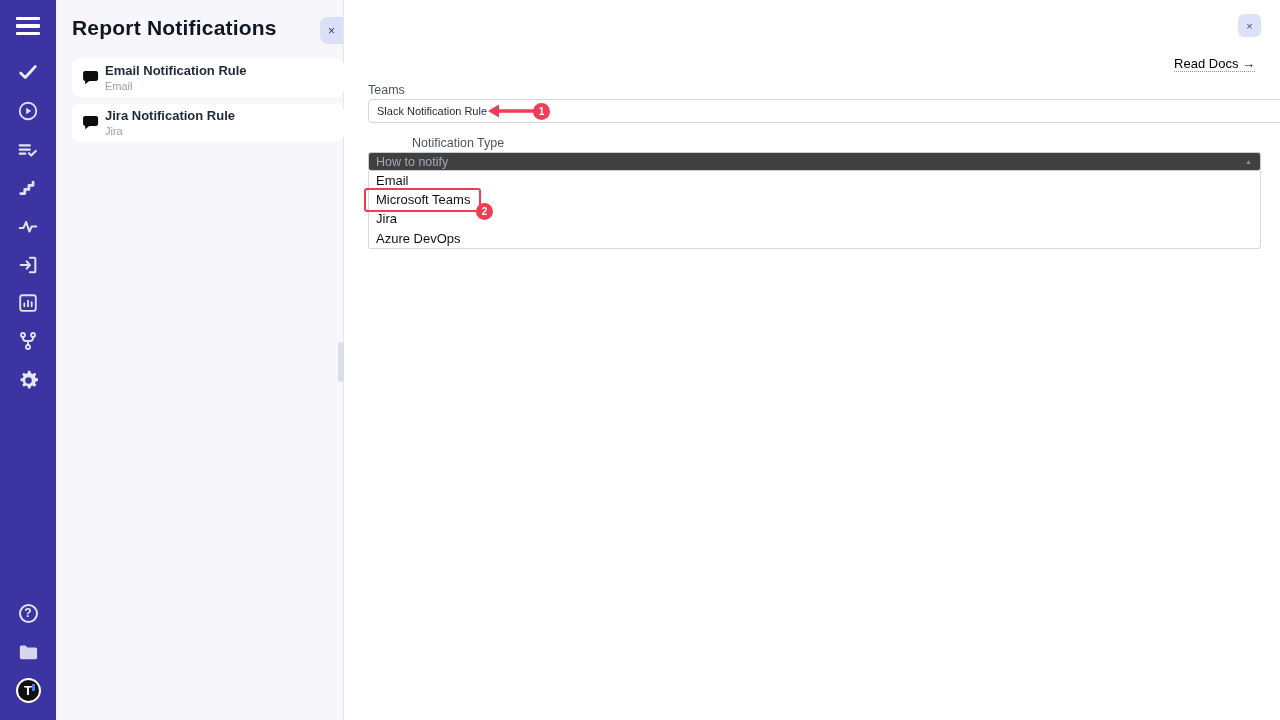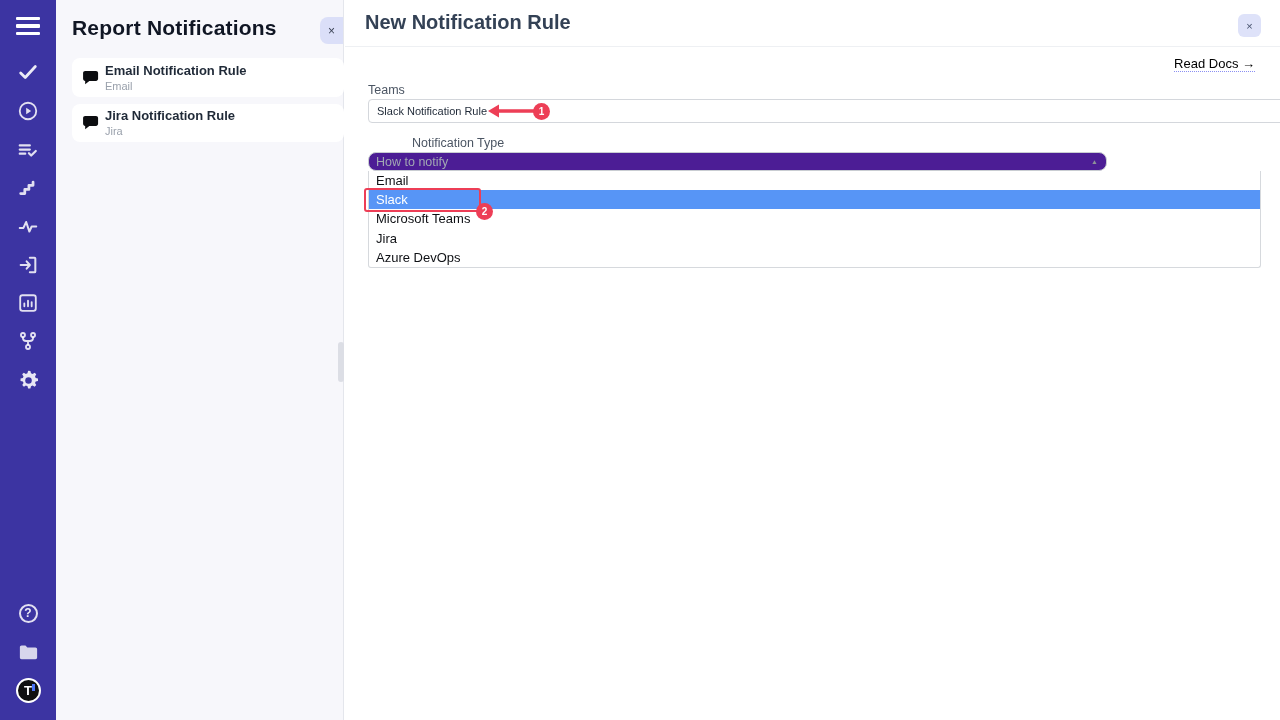--- a/index.html
+++ b/index.html
@@ -37,22 +37,22 @@
   .main-title { position:absolute; left:20px; top:11px; font-size:20px; font-weight:bold; color:#334155; }
   .main-close { position:absolute; right:19px; top:14px; width:23px; height:23px; background:#dee2f9; border-radius:6px;
     display:flex; align-items:center; justify-content:center; font-size:11px; color:#44506b; cursor:pointer; }
 
   .read-docs { position:absolute; top:56px; right:25px; font-size:13px; color:#000000; border-bottom:1px dotted #8b8ff2; cursor:pointer; text-decoration:none; }
 
   .field-label { position:absolute; left:23px; font-size:12.5px; color:#4b5563; }
   .title-input { position:absolute; left:23px; top:99px; width:927px; height:24px; border:1px solid #d4d7dc; border-radius:4px;
     font-family:"Liberation Sans", sans-serif; font-size:11px; color:#1f2937; padding:0 8px; outline:none; background:#fff; }
 
-  .select-box { position:absolute; left:23px; top:152px; width:739px; height:19px; border:1px solid #c9cdd2; border-radius:8px;
-    background:#4c1d95; display:flex; align-items:center; cursor:pointer; }
+  .select-box { position:absolute; left:23px; top:152px; width:893px; height:19px; border:1px solid #c9cdd2; border-radius:3px;
+    background:#404040; display:flex; align-items:center; cursor:pointer; }
   .select-placeholder { font-size:12.5px; color:#a2a8b3; padding-left:7px; flex:1; }
   .select-caret { font-size:7px; color:#8d9199; padding-right:8px; transform:scaleY(.9); }
 
   .option-list { position:absolute; left:23px; top:171px; width:893px; border:1px solid #d6d9dd; border-top:none;
     background:#fff; border-radius:0 0 3px 3px; }
   .option-row { height:19.2px; line-height:19.2px; font-size:13px; color:#0f1115; padding-left:7px; cursor:pointer; }
   .option-row.highlight { background:#5795f6; color:#fff; }
 
   
   .anno-arrow { position:absolute; left:138px; top:102px; width:60px; height:18px; pointer-events:none; }
@@ -167,23 +167,20 @@
     <div class="texts">
       <div class="rule-title">Jira Notification Rule</div>
       <div class="rule-sub">Jira</div>
     </div>
   </div>
 </aside>
 
 <div class="resize-handle"></div>
 
 <main class="main">
-  <header class="main-header">
-    <h2 class="main-title">New Notification Rule</h2>
-  </header>
   <div class="main-close">
     <span>×</span>
   </div>
 
   <a class="read-docs">Read Docs →</a>
 
   <label class="field-label" style="top:83px;">Teams</label>
   <input class="title-input" type="text" value="Slack Notification Rule" style="">
 
   <svg class="anno-arrow" viewBox="0 0 60 18">
@@ -194,21 +191,20 @@
 
   <label class="field-label" style="top:136px;margin-left:44px;">Notification Type</label>
 
   <div class="select-box">
     <span class="select-placeholder">How to notify</span>
     <span class="select-caret">▲</span>
   </div>
 
   <div class="option-list">
     <div class="option-row">Email</div>
-    <div class="option-row highlight">Slack</div>
     <div class="option-row">Microsoft Teams</div>
     <div class="option-row">Jira</div>
     <div class="option-row">Azure DevOps</div>
   </div>
 
   <div class="anno-box"></div>
   <div class="anno-badge badge-2">2</div>
 </main>
 
 </body></html>

